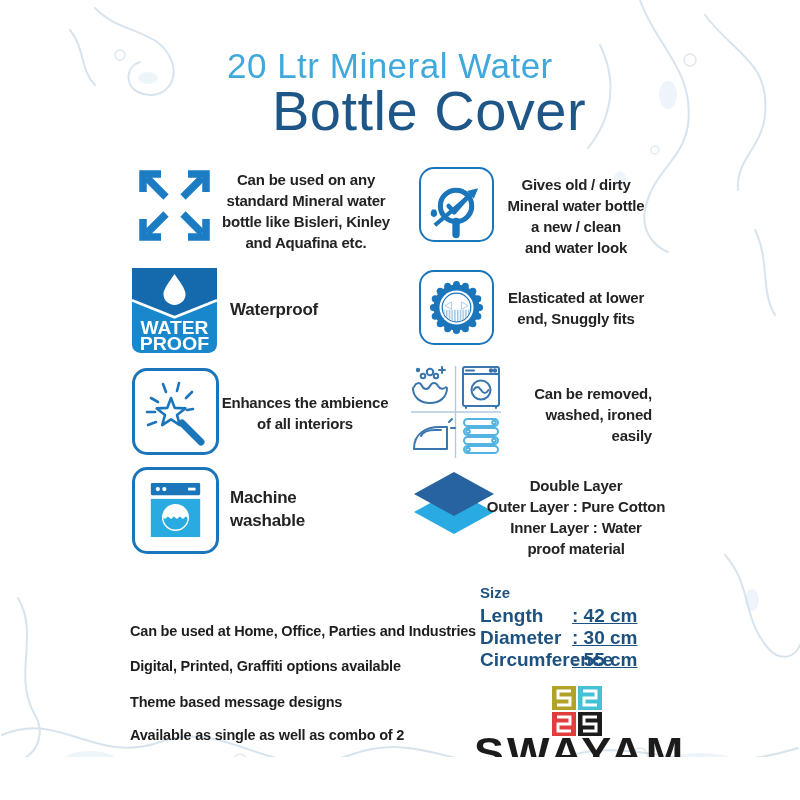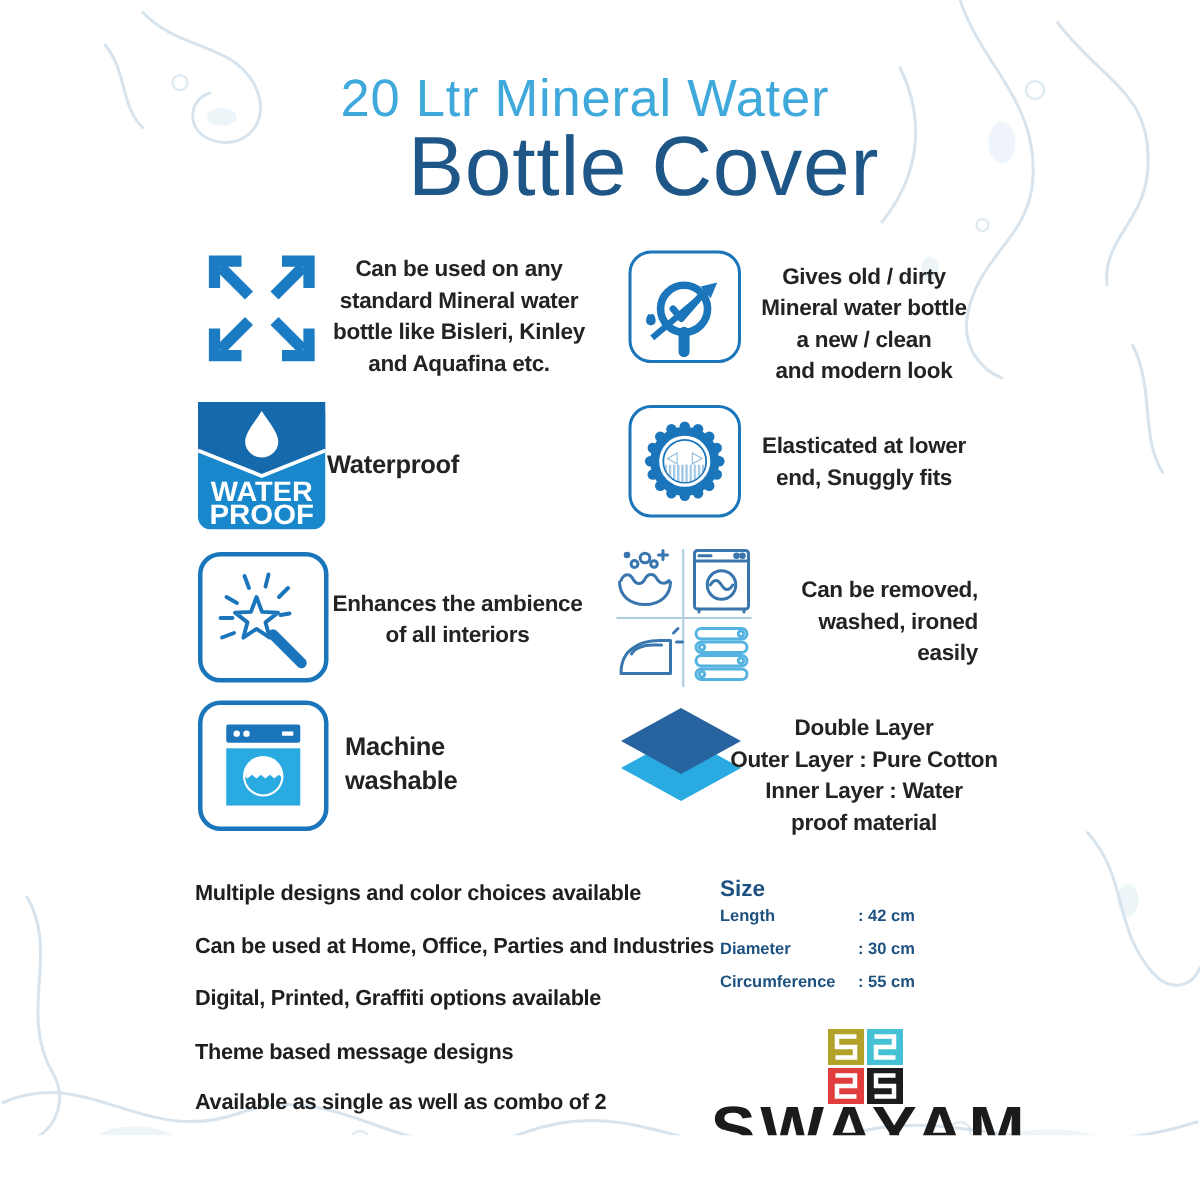--- a/index.html
+++ b/index.html
@@ -8,21 +8,21 @@
   .abs{position:absolute;}
   .splash-svg{position:absolute;left:0;top:0;pointer-events:none;}
   .subtitle{position:absolute;left:227px;top:46px;font-size:35px;color:#3fa9dc;font-weight:400;letter-spacing:0.5px;}
   .title{position:absolute;left:224px;top:78px;font-size:56px;color:#1e5787;font-weight:400;letter-spacing:0.5px;margin-left:48px;}
   .icon-box{position:absolute;border:3px solid #1b75bb;border-radius:15px;background:rgba(255,255,255,0.55);}
   .ftext{position:absolute;font-size:15px;font-weight:600;color:#232323;line-height:21px;letter-spacing:-0.2px;}
   .center{text-align:center;}
   .label-lg{position:absolute;font-size:17px;font-weight:600;color:#232323;line-height:23px;letter-spacing:-0.2px;}
   .claim{position:absolute;left:130px;font-size:14.5px;font-weight:600;color:#1e1e1e;white-space:nowrap;letter-spacing:-0.2px;}
   .size-head{position:absolute;left:480px;top:584px;font-size:15px;font-weight:700;color:#1d5180;}
-  .size-row{position:absolute;left:480px;font-size:11px;font-weight:600;color:#1d5180;white-space:nowrap;}
+  .size-row{position:absolute;left:480px;font-size:19px;font-weight:600;color:#1d5180;white-space:nowrap;text-decoration:underline;}
   .size-label{display:inline-block;width:92px;}
   .brand-text{position:absolute;left:445px;top:727px;width:270px;text-align:center;
               font-size:45px;font-weight:700;color:#1b1b1b;letter-spacing:3px;transform:scaleY(0.95);}
 </style>
 </head>
 <body>
 
 <div class="stage">
 
   <svg class="splash-svg" width="800" height="800" viewBox="0 0 800 800">
@@ -82,21 +82,21 @@
   </div>
 
   <svg class="abs" style="left:132px;top:268px;" width="85" height="85" viewBox="0 0 100 100">
     <rect x="0" y="0" width="100" height="100" rx="10" fill="#1887cc"></rect>
     <polygon points="0,0 100,0 100,38 50,58 0,38" fill="#156aad"></polygon>
     <path d="M0,38 L50,58 L100,38" stroke="#ffffff" stroke-width="3" fill="none"></path>
     <path d="M50,7 C45,15 37,24 37,31 a13,12.5 0 0 0 26,0 C63,24 55,15 50,7 Z" fill="#ffffff"></path>
     <text x="50" y="78" text-anchor="middle" font-size="22" font-weight="bold" fill="#ffffff" textLength="80" lengthAdjust="spacingAndGlyphs">WATER</text>
     <text x="50" y="96" text-anchor="middle" font-size="22" font-weight="bold" fill="#ffffff" textLength="82" lengthAdjust="spacingAndGlyphs">PROOF</text>
   </svg>
-  <div class="label-lg" style="left:218px;top:298px;">Waterproof</div>
+  <div class="label-lg" style="left:230px;top:298px;">Waterproof</div>
 
   <div class="icon-box" style="left:132px;top:368px;width:81px;height:81px;">
     <svg width="81" height="81" viewBox="0 0 81 81">
       <polygon points="36,27 39.7,36.9 50.3,37.4 42,43.9 44.8,54.1 36,48.3 27.2,54.1 30,43.9 21.7,37.4 32.3,36.9" fill="none" stroke="#1b75bb" stroke-width="2.6" stroke-linejoin="round"></polygon>
       <line x1="47" y1="52" x2="66" y2="71" stroke="#1b75bb" stroke-width="7" stroke-linecap="round"></line>
       <g stroke="#1b75bb" stroke-width="2.6" stroke-linecap="round">
         <line x1="12" y1="41" x2="20" y2="41"></line>
         <line x1="16" y1="27" x2="23" y2="31"></line>
         <line x1="28" y1="13" x2="31" y2="21"></line>
         <line x1="44" y1="12" x2="42" y2="20"></line>
@@ -137,21 +137,21 @@
       <circle cx="38" cy="40" r="17" stroke="#1b75bb" stroke-width="5.5" fill="none"></circle>
       <line x1="38" y1="57" x2="38" y2="71" stroke="#1b75bb" stroke-width="8" stroke-linecap="round"></line>
       <path d="M30,40 l6,7 l13,-15" stroke="#1b75bb" stroke-width="5" fill="none" stroke-linecap="round" stroke-linejoin="round"></path>
       <path d="M12,44 c-3,5 -1,8 2,8 c3,0 5,-3 2,-8 z" fill="#1b75bb"></path>
     </svg>
   </div>
   <div class="ftext center" style="left:488px;top:174px;width:176px;">
     <div>Gives old / dirty</div>
     <div>Mineral water bottle</div>
     <div>a new / clean</div>
-    <div>and modern look</div>
+    <div>and water look</div>
   </div>
 
   <div class="icon-box" style="left:419px;top:270px;width:71px;height:71px;border-width:2.5px;">
     <svg width="71" height="71" viewBox="0 0 77 77">
       <defs>
         <pattern id="stripes" width="3" height="6" patternUnits="userSpaceOnUse">
           <rect width="3" height="6" fill="#ffffff"></rect>
           <rect width="1.6" height="6" fill="#9cc6e4"></rect>
         </pattern>
         <clipPath id="bandclip">
@@ -240,21 +240,20 @@
     <polygon points="44,22 84,44 44,66 4,44" fill="#29abe2"></polygon>
     <polygon points="44,4 84,26 44,48 4,26" fill="#27639f"></polygon>
   </svg>
   <div class="ftext center" style="left:478px;top:475px;width:196px;">
     <div>Double Layer</div>
     <div>Outer Layer :  Pure Cotton</div>
     <div>Inner Layer  :  Water</div>
     <div>proof material</div>
   </div>
 
-  <div class="claim" style="top:588px;">Multiple designs  and color choices available</div>
   <div class="claim" style="top:623px;text-align:center;">Can be used at Home, Office, Parties and Industries</div>
   <div class="claim" style="top:658px;">Digital, Printed, Graffiti options available</div>
   <div class="claim" style="top:694px;">Theme based message designs</div>
   <div class="claim" style="top:727px;">Available as  single as well as  combo of 2</div>
 
   <div class="size-head">Size</div>
   <div class="size-row" style="top:605px;">
     <span class="size-label">Length</span><span>:  42 cm</span>
   </div>
   <div class="size-row" style="top:627px;">

